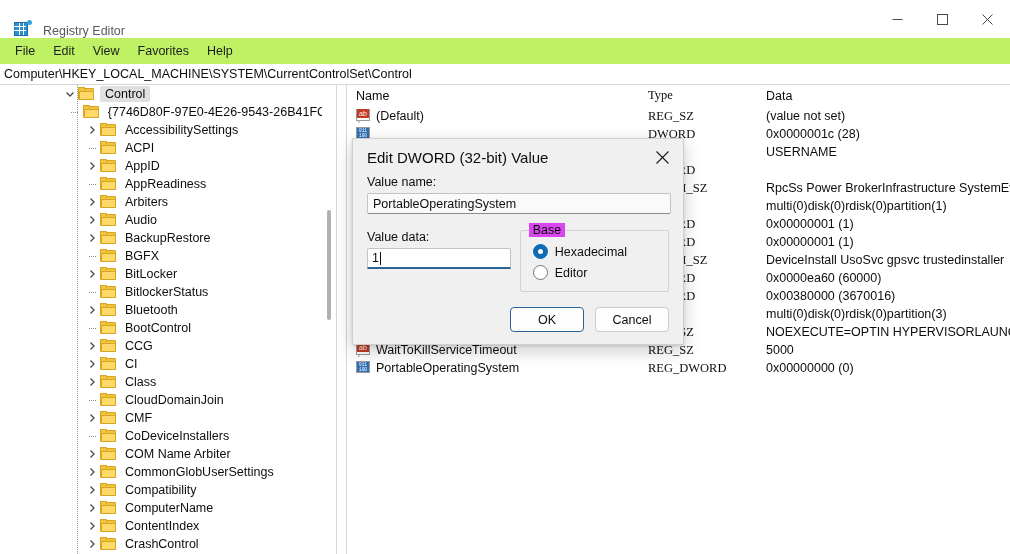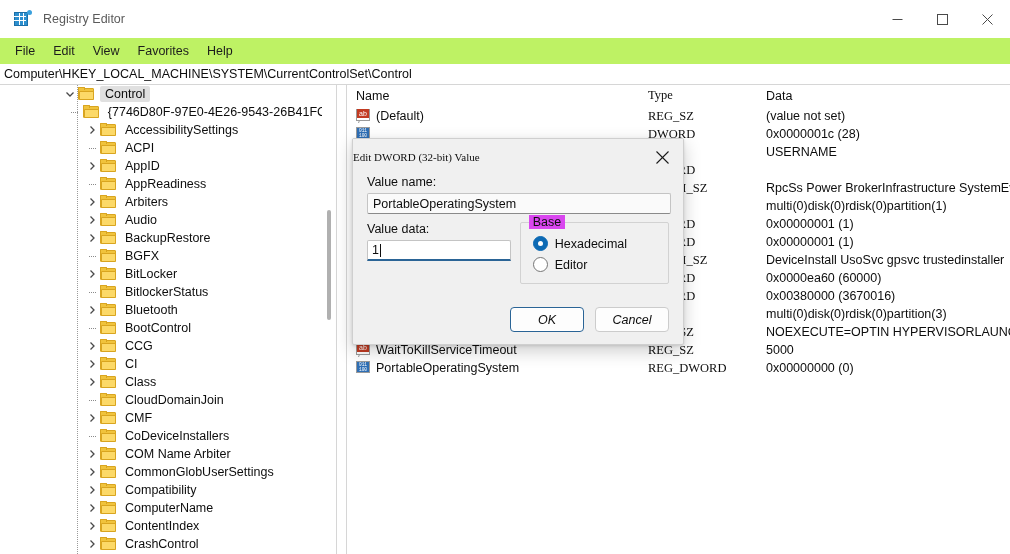--- a/index.html
+++ b/index.html
@@ -14,21 +14,21 @@
     position: relative;
     width: 1010px; height: 554px;
     background: #ffffff;
   }
 
   
   .titlebar {
     position: absolute; top: 0; left: 0;
     width: 1010px; height: 38px;
     background: #ffffff;
-    display: flex; align-items: center;
+    display: flex; align-items: flex-end;
   }
   .app-icon {
     margin-left: 14px; width: 18px; height: 18px;
     position: relative;
   }
   .app-icon .grid {
     position: absolute; left: 0; top: 2px;
     width: 14px; height: 14px;
     background: #2d8fce;
     border: 1px solid #1a6fa8;
@@ -267,21 +267,22 @@
     box-shadow: 0 6px 18px rgba(0,0,0,0.20), 0 1px 3px rgba(0,0,0,0.12);
     border-radius: 2px;
   }
   .dlg-title {
     position: relative;
     height: 36px;
     background: #f0f0f0;
     display: flex; align-items: center;
   }
   .dlg-title .t {
-    font-size: 11px; color: #0d0d0d; font-family: Liberation Serif, serif;
+    margin-left: 14px;
+    font-size: 15px; color: #0d0d0d;
   }
   .dlg-close {
     position: absolute; right: 0; top: 0;
     width: 42px; height: 36px;
     display: flex; align-items: center; justify-content: center;
     color: #1a1a1a;
   }
   .dlg-body { position: relative; padding: 0 14px; }
   .dlg-label {
     font-size: 12.5px; color: #0d0d0d;
@@ -291,21 +292,21 @@
     width: 304px; height: 21px;
     background: #fafafa;
     border: 1px solid #c4c4c4;
     border-bottom: 1px solid #8a8a8a;
     font-size: 12.5px; color: #0d0d0d;
     padding: 0 5px;
     display: flex; align-items: center;
     border-radius: 2px;
   }
   .row2 {
-    display: flex; margin-top: 8px;
+    display: flex; margin-top: 16px;
   }
   .vd-col { width: 148px; }
   .txt-small {
     width: 144px; height: 21px;
     background: #ffffff;
     border: 1px solid #c4c4c4;
     border-bottom: 2px solid #2a6496;
     font-size: 12.5px; color: #0d0d0d;
     padding: 0 4px;
     display: flex; align-items: center;
@@ -347,21 +348,21 @@
     background: #0d6ab4;
     border: 1px solid #0d6ab4;
   }
   .radio.on::after {
     content: ""; position: absolute;
     left: 4px; top: 4px; width: 5px; height: 5px;
     border-radius: 50%; background: #ffffff;
   }
   .dlg-buttons {
     position: absolute; right: 14px; bottom: 12px;
-    display: flex; gap: 11px; font-style: italic;
+    display: flex; gap: 11px;
   }
   .btn {
     width: 74px; height: 25px;
     display: flex; align-items: center; justify-content: center;
     font-size: 12.5px; color: #0d0d0d;
     background: #fdfdfd;
     border: 1px solid #cccccc;
     border-radius: 4px;
   }
   .btn.default {

